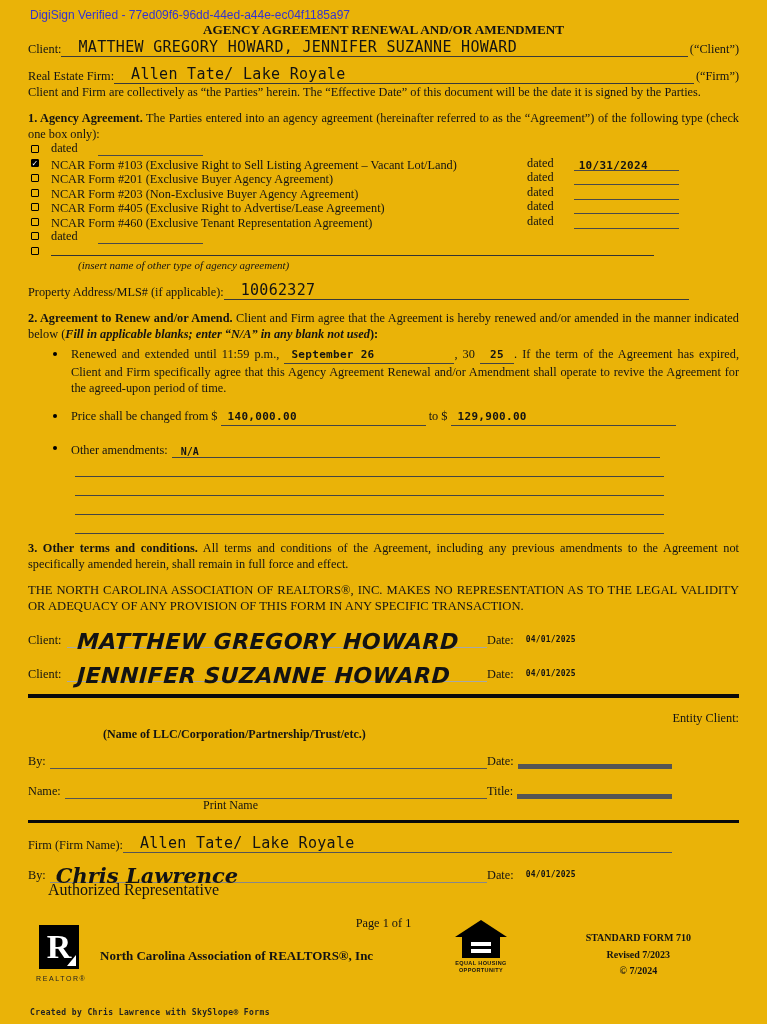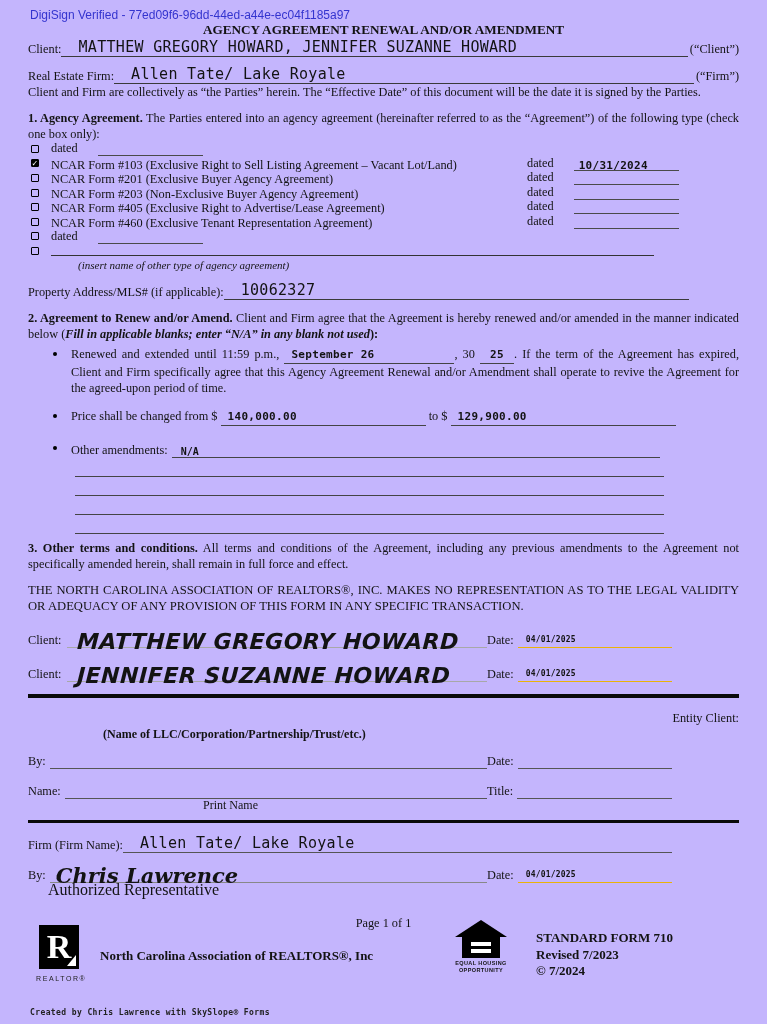--- a/index.html
+++ b/index.html
@@ -1,18 +1,18 @@
 <!DOCTYPE html>
 <html><head>
 <meta charset="utf-8">
 <style>
   * { margin:0; padding:0; box-sizing:border-box; }
   html,body { background:#fff; }
   .page {
-    position:relative; width:767px; height:1024px; background:#c4b5fd;
+    position:relative; width:767px; height:1024px; background:#eab308;
     font-family:"Liberation Serif", serif; color:#131313; overflow:hidden;
     padding:8px 28px 0 28px; font-size:12.3px; line-height:16px;
   }
   .digisign { font-family:"Liberation Sans", sans-serif; font-size:12px; color:#3434cf; height:14px; line-height:14px; margin-left:2px; }
   .title { text-align:center; font-weight:bold; font-size:13.2px; height:15px; line-height:15px; }
 
   .field-row { display:flex; align-items:flex-end; height:17px; }
   .fill { flex:1; border-bottom:1px solid #3a3a3a; white-space:nowrap; overflow:hidden; padding:0 4px 0 8px; }
   .filled-value { font-family:"DejaVu Sans Mono", monospace; font-weight:400; font-size:15px; letter-spacing:0.3px;padding-left:9px; }
   .suffix { flex:none; padding-left:2px; }
@@ -40,42 +40,42 @@
   .w170 { min-width:170px; } .w34 { min-width:34px; text-align:center; padding:0; }
   .w205 { min-width:205px; } .w225 { min-width:225px; }
   .oa-fill { flex:1; border-bottom:1px solid #444; margin-right:79px; padding-left:9px; height:14px; font-family:"DejaVu Sans Mono", monospace; font-weight:700; font-size:10px; }
   .blank-line { height:19px; border-bottom:1px solid #444; margin:0 75px 0 47px; }
 
   .sig-row { display:flex; align-items:flex-end; height:28px; padding-right:67px; }
   .sig-line { flex:1; border-bottom:1px solid #a8a8a8; position:relative; height:100%; }
   .sig-caps { position:absolute; left:10px; bottom:-3px; font-family:"DejaVu Sans", sans-serif; font-weight:700; font-style:italic; font-size:22px; white-space:nowrap; letter-spacing:0.5px; transform:skewX(-3deg); }
   .sig-script { position:absolute; left:6px; bottom:-2px; font-family:"DejaVu Serif", serif; font-weight:700; font-style:italic; font-size:21px; white-space:nowrap; }
   .date-col { flex:none; width:185px; display:flex; align-items:flex-end; height:100%; }
-  .date-line { flex:1; border-bottom:1px solid #eab308; height:15px; padding-left:8px; font-family:"DejaVu Sans Mono", monospace; font-weight:700; font-size:8px; line-height:13px; letter-spacing:0.2px; }
+  .date-line { flex:1; border-bottom:5px solid #eab308; height:15px; padding-left:8px; font-family:"DejaVu Sans Mono", monospace; font-weight:700; font-size:8px; line-height:13px; letter-spacing:0.2px; }
   .date-lbl { padding-right:4px; }
 
   .rule { height:3.5px; background:#0a0a0a; }
   .u-line { flex:1; border-bottom:1px solid #555; height:14px; }
   .ent-note { font-size:12px; height:13px; line-height:13px; margin-left:75px;font-weight:bold; }
   .pn-note { font-size:12px; height:13px; line-height:13px; margin-left:175px; }
   .auth-note { font-size:16px; height:13px; line-height:13px; margin-left:20px; }
   .pr67 { padding-right:67px; }
 
   .footer-page { position:absolute; top:915px; left:0; right:0; text-align:center; height:15px; }
   .realtor { position:absolute; left:36px; top:925px; width:46px; text-align:center; }
   .r-box { width:40px; height:44px; background:#000; color:#fff; display:flex; align-items:center; justify-content:center; font:700 34px "Liberation Serif", serif; position:relative; margin:0 auto; }
   .r-box::after { content:""; position:absolute; right:3px; bottom:3px; border-left:9px solid transparent; border-bottom:11px solid #fff; }
   .r-text { font-family:"Liberation Sans", sans-serif; font-size:7px; letter-spacing:1.6px; margin-top:2px; color:#222; }
   .assoc { position:absolute; left:100px; top:948px; font-weight:bold; font-size:13px; }
   .eho { position:absolute; left:452px; top:920px; width:58px; text-align:center; }
   .eho-roof { width:0; margin:0 auto; border-left:26px solid transparent; border-right:26px solid transparent; border-bottom:17px solid #000; }
   .eho-body { width:38px; height:21px; margin:0 auto; background:#000; display:flex; flex-direction:column; align-items:center; justify-content:center; gap:3px; }
   .eho-bar { width:20px; height:4px; background:#fff; }
   .eho-text { font-family:"Liberation Sans", sans-serif; font-weight:bold; font-size:5.5px; line-height:6.5px; letter-spacing:0.4px; margin-top:2px; }
-  .form-info { position:absolute; right:94px; top:930px; text-align:left; font-weight:bold; font-size:13px; line-height:16.5px; }
+  .form-info { position:absolute; right:76px; top:930px; text-align:center; font-weight:bold; font-size:10px; line-height:16.5px; }
   .created { position:absolute; left:30px; top:1005px; font-family:"DejaVu Sans Mono", monospace; font-weight:700; font-size:8px; letter-spacing:0.4px; color:#222; }
 </style>
 </head>
 <body>
 
 <div class="page">
 
   <div class="digisign">DigiSign Verified - 77ed09f6-96dd-44ed-a44e-ec04f1185a97</div>
   <div class="title">AGENCY AGREEMENT RENEWAL AND/OR AMENDMENT</div>
 

